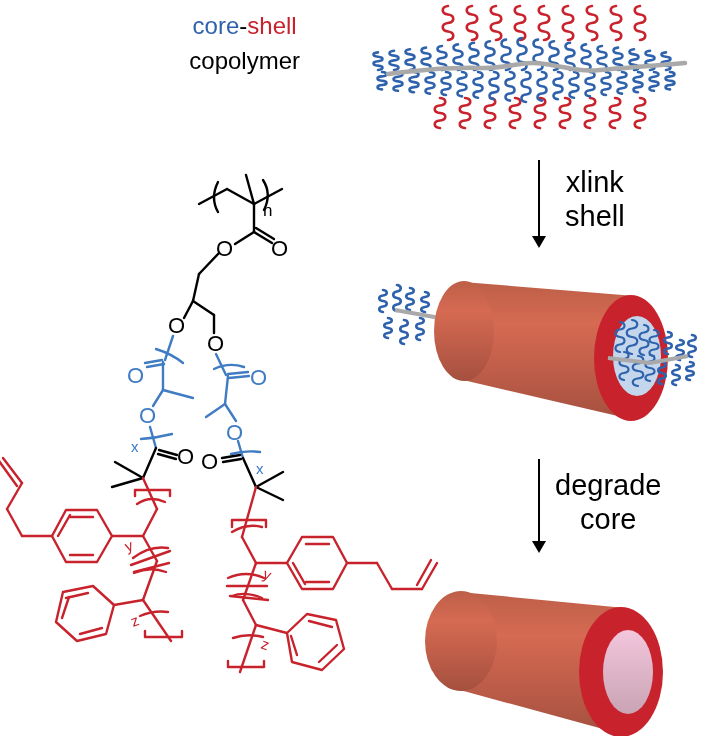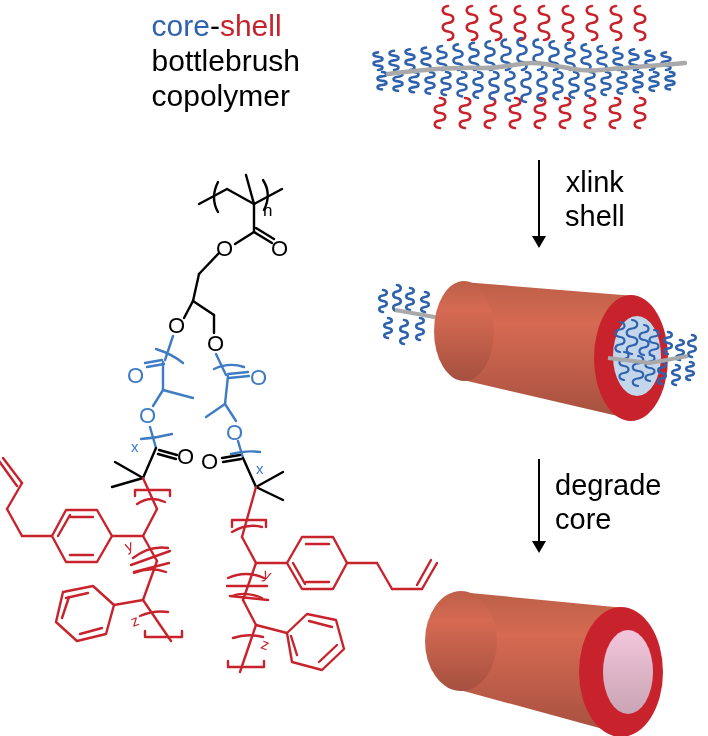--- a/index.html
+++ b/index.html
@@ -1,32 +1,31 @@
 <!DOCTYPE html>
 <html><head>
 <meta charset="utf-8">
 <style>
   html, body { margin: 0; padding: 0; background: #ffffff; }
   body { width: 708px; height: 736px; position: relative; overflow: hidden;
          font-family: "Liberation Sans", sans-serif; }
-  .title { position: absolute; text-align: left; font-size: 30px; line-height: 35px; color: #000; }
+  .title { position: absolute; text-align: center; font-size: 24px; line-height: 35px; color: #000; }
   .title .core { color: #2f62ad; }
   .title .shell { color: #c8232c; }
-  .step-label { position: absolute; font-size: 29px; line-height: 34px; color: #000; text-align: left; }
+  .step-label { position: absolute; font-size: 29px; line-height: 34px; color: #000; text-align: center; }
   svg { position: absolute; left: 0; top: 0; }
   .chem-text { font-family: "Liberation Sans", sans-serif; }
 </style>
 </head>
 <body>
 
 <div class="title" style="right:408px; top:8px;">
   <div>
     <span class="core">core</span><span>-</span><span class="shell">shell</span>
   </div>
-  <div>bottlebrush</div>
   <div>copolymer</div>
 </div>
 
 <div class="step-label" style="left:565px; top:165px; text-align:center;">
   <div>xlink</div>
   <div>shell</div>
 </div>
 <div class="step-label" style="left:555px; top:468px;">
   <div>degrade</div>
   <div>core</div>

